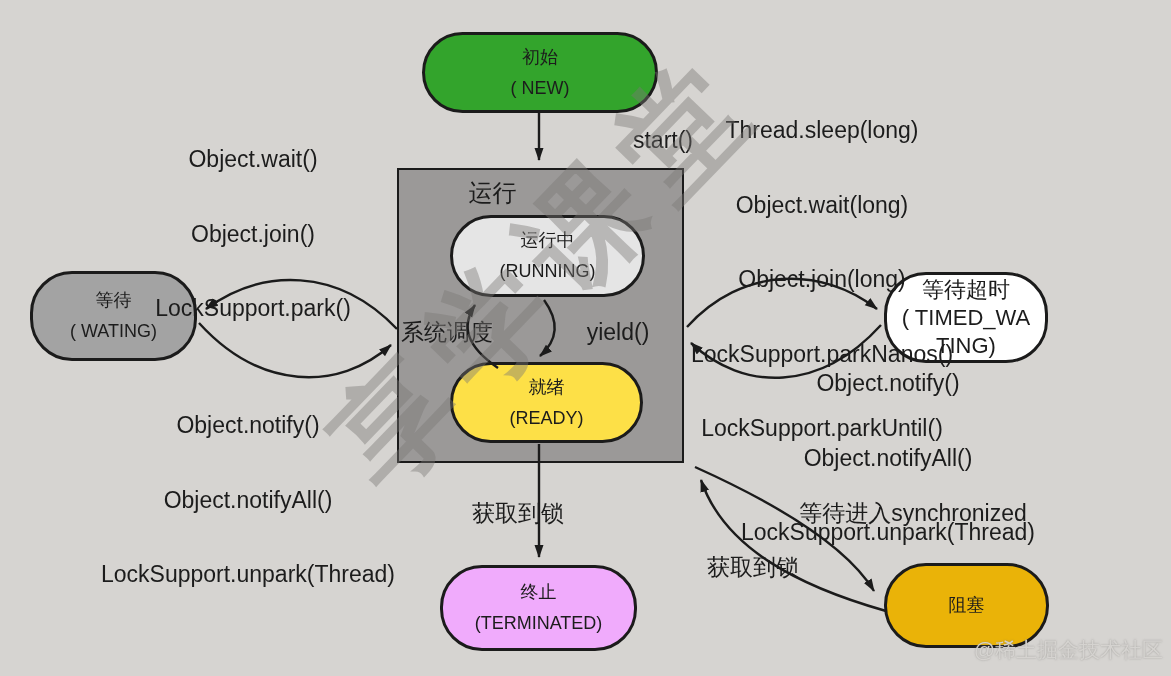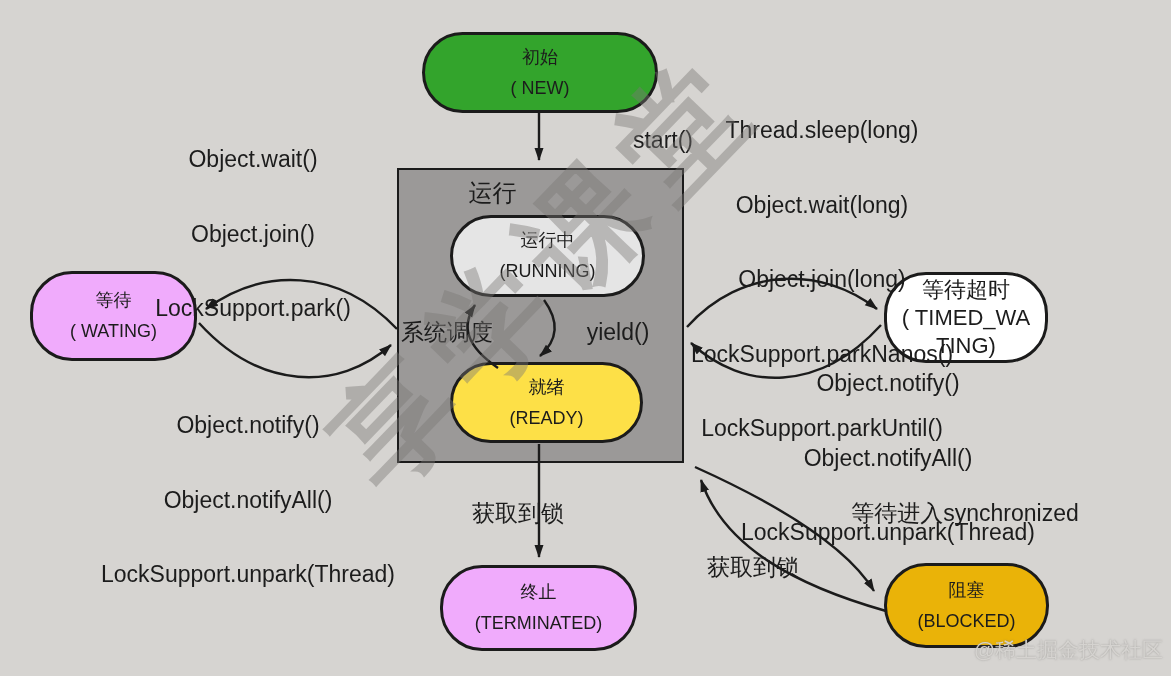--- a/index.html
+++ b/index.html
@@ -111,39 +111,38 @@
   <div class="node" id="node-running" style="background:#e5e5e5">
     <div class="ln">运行中</div>
     <div class="ln">(RUNNING)</div>
   </div>
 
   <div class="node" id="node-ready" style="background:#fde047">
     <div class="ln">就绪</div>
     <div class="ln">(READY)</div>
   </div>
 
-  <div class="node" id="node-waiting" style="background:#f0abfc">
+  <div class="node" id="node-waiting" style="background:#a3a3a3">
     <div class="ln">等待</div>
     <div class="ln">( WATING)</div>
   </div>
 
   <div class="node" id="node-timed" style="background:#ffffff">
     <div class="ln">等待超时</div>
     <div class="ln">( TIMED_WA</div>
     <div class="ln">TING)</div>
   </div>
 
   <div class="node" id="node-terminated" style="background:#f0abfc">
     <div class="ln">终止</div>
     <div class="ln">(TERMINATED)</div>
   </div>
 
   <div class="node" id="node-blocked" style="background:#eab308">
     <div class="ln">阻塞</div>
-    <div class="ln">(BLOCKED)</div>
   </div>
 
   <svg id="arrows" width="1171" height="676" viewBox="0 0 1171 676">
     <defs>
       <marker id="ah" markerWidth="15" markerHeight="11" refX="12" refY="4.5" orient="auto" markerUnits="userSpaceOnUse">
         <path d="M0,0 L13,4.5 L0,9 Z" fill="#1b1b1b"></path>
       </marker>
     </defs>
     <g fill="none" stroke="#1b1b1b" stroke-width="2.4">
       <path d="M539,113 L539,160" marker-end="url(#ah)"></path>
@@ -156,21 +155,21 @@
       <path d="M539,444 L539,557" marker-end="url(#ah)"></path>
       <path d="M695,467 C775,503 846,545 874,591" marker-end="url(#ah)"></path>
       <path d="M886,611 C798,586 724,548 701,480" marker-end="url(#ah)"></path>
     </g>
   </svg>
 
   <div class="lbl" style="left:622px; top:140px;margin-left:41px;">start()</div>
   <div class="lbl" style="left:447px; top:332px;">系统调度</div>
   <div class="lbl" style="left:618px; top:332px;">yield()</div>
   <div class="lbl" style="left:518px; top:513px;">获取到锁</div>
-  <div class="lbl" style="left:965px; top:513px;">等待进入synchronized</div>
+  <div class="lbl" style="left:913px; top:513px;">等待进入synchronized</div>
   <div class="lbl" style="left:753px; top:567px;">获取到锁</div>
 
   <div class="lblgrp" style="left:253px; top:144px;">
     <div>Object.wait()</div>
     <div>Object.join()</div>
     <div>LockSupport.park()</div>
   </div>
 
   <div class="lblgrp" style="left:248px; top:410px;">
     <div>Object.notify()</div>

